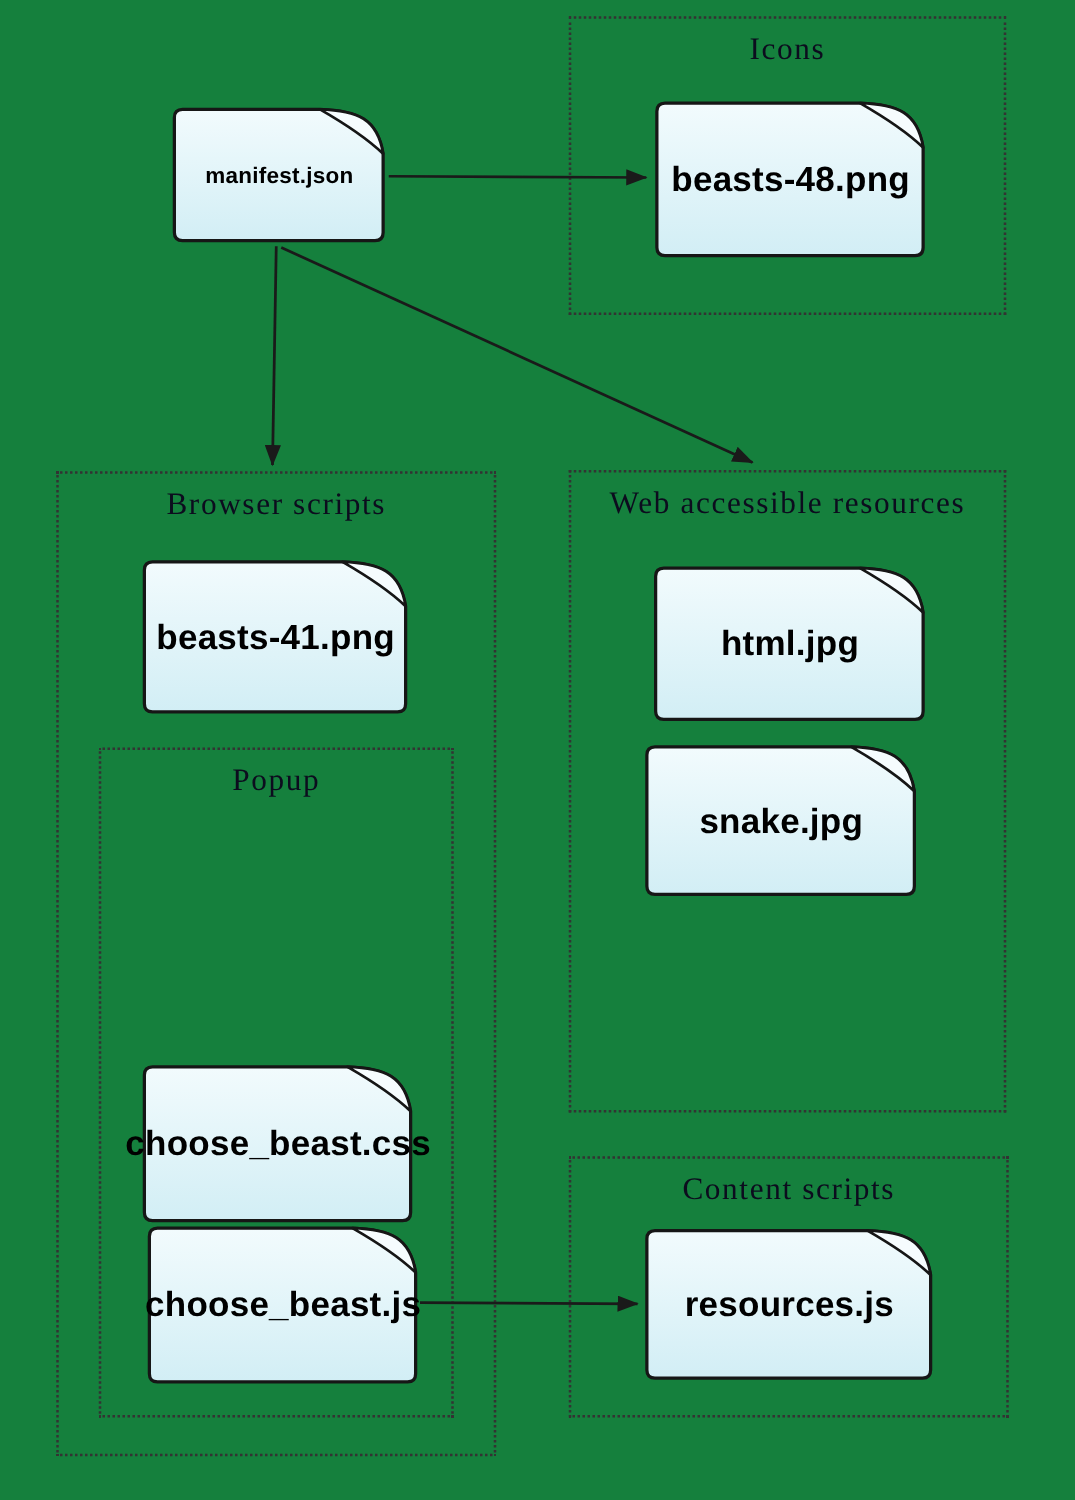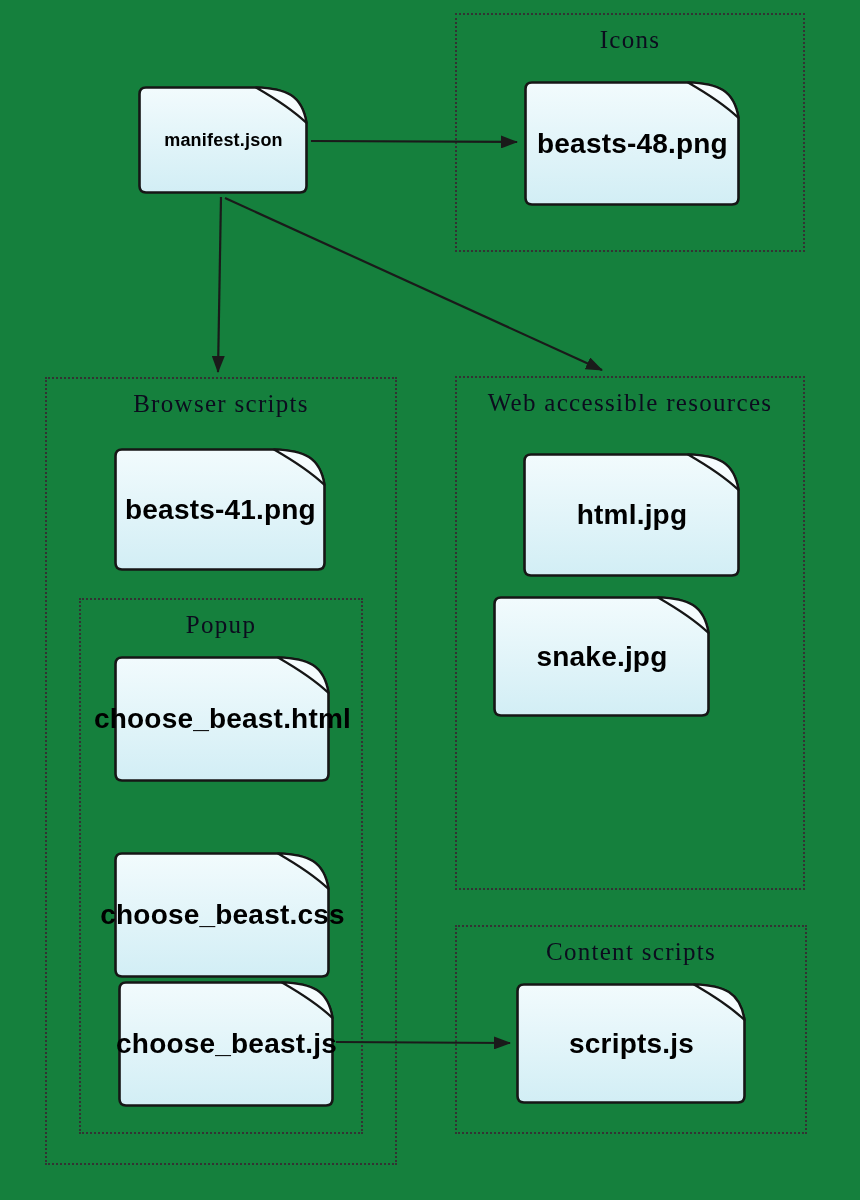--- a/index.html
+++ b/index.html
@@ -111,33 +111,20 @@
             <stop offset="0" stop-color="#f2fbfd"></stop>
             <stop offset="1" stop-color="#d2eef5"></stop>
           </linearGradient>
         </defs>
         <path d="M9,2.5 L161,2.5 C191,3.5 207,10 211.5,38 L211.5,116 Q211.5,122.5 205,122.5 L9,122.5 Q2.5,122.5 2.5,116 L2.5,9 Q2.5,2.5 9,2.5 Z" fill="url(#pg2)" stroke="#161616" stroke-width="2.6" stroke-linejoin="round"></path>
         <path d="M161,2.5 C191,3.5 207,10 211.5,38 C201,28 181,14 161,2.5 Z" fill="#f6fcfe" stroke="#161616" stroke-width="2.2" stroke-linejoin="round"></path>
       </svg>
     <span class="file-label">beasts-41.png</span>
   </div>
 
-  <div class="filenode" style="left:113px;top:655px;width:219px;height:128px">
-      <svg width="219" height="128" class="page-svg">
-        <defs>
-          <linearGradient id="pg3" x1="0" y1="0" x2="0" y2="1">
-            <stop offset="0" stop-color="#f2fbfd"></stop>
-            <stop offset="1" stop-color="#d2eef5"></stop>
-          </linearGradient>
-        </defs>
-        <path d="M9,2.5 L165,2.5 C195,3.5 211,10 215.5,38 L215.5,119 Q215.5,125.5 209,125.5 L9,125.5 Q2.5,125.5 2.5,119 L2.5,9 Q2.5,2.5 9,2.5 Z" fill="url(#pg3)" stroke="#161616" stroke-width="2.6" stroke-linejoin="round"></path>
-        <path d="M165,2.5 C195,3.5 211,10 215.5,38 C205,28 185,14 165,2.5 Z" fill="#f6fcfe" stroke="#161616" stroke-width="2.2" stroke-linejoin="round"></path>
-      </svg>
-    <span class="file-label">choose_beast.html</span>
-  </div>
 
   <div class="filenode" style="left:113px;top:851px;width:219px;height:128px">
       <svg width="219" height="128" class="page-svg">
         <defs>
           <linearGradient id="pg4" x1="0" y1="0" x2="0" y2="1">
             <stop offset="0" stop-color="#f2fbfd"></stop>
             <stop offset="1" stop-color="#d2eef5"></stop>
           </linearGradient>
         </defs>
         <path d="M9,2.5 L165,2.5 C195,3.5 211,10 215.5,38 L215.5,119 Q215.5,125.5 209,125.5 L9,125.5 Q2.5,125.5 2.5,119 L2.5,9 Q2.5,2.5 9,2.5 Z" fill="url(#pg4)" stroke="#161616" stroke-width="2.6" stroke-linejoin="round"></path>
@@ -167,21 +154,21 @@
             <stop offset="0" stop-color="#f2fbfd"></stop>
             <stop offset="1" stop-color="#d2eef5"></stop>
           </linearGradient>
         </defs>
         <path d="M9,2.5 L166,2.5 C196,3.5 212,10 216.5,38 L216.5,117 Q216.5,123.5 210,123.5 L9,123.5 Q2.5,123.5 2.5,117 L2.5,9 Q2.5,2.5 9,2.5 Z" fill="url(#pg6)" stroke="#161616" stroke-width="2.6" stroke-linejoin="round"></path>
         <path d="M166,2.5 C196,3.5 212,10 216.5,38 C206,28 186,14 166,2.5 Z" fill="#f6fcfe" stroke="#161616" stroke-width="2.2" stroke-linejoin="round"></path>
       </svg>
     <span class="file-label">html.jpg</span>
   </div>
 
-  <div class="filenode" style="left:492px;top:595px;width:220px;height:123px">
+  <div class="filenode" style="left:515px;top:595px;width:220px;height:123px">
       <svg width="220" height="123" class="page-svg">
         <defs>
           <linearGradient id="pg7" x1="0" y1="0" x2="0" y2="1">
             <stop offset="0" stop-color="#f2fbfd"></stop>
             <stop offset="1" stop-color="#d2eef5"></stop>
           </linearGradient>
         </defs>
         <path d="M9,2.5 L166,2.5 C196,3.5 212,10 216.5,38 L216.5,114 Q216.5,120.5 210,120.5 L9,120.5 Q2.5,120.5 2.5,114 L2.5,9 Q2.5,2.5 9,2.5 Z" fill="url(#pg7)" stroke="#161616" stroke-width="2.6" stroke-linejoin="round"></path>
         <path d="M166,2.5 C196,3.5 212,10 216.5,38 C206,28 186,14 166,2.5 Z" fill="#f6fcfe" stroke="#161616" stroke-width="2.2" stroke-linejoin="round"></path>
       </svg>
@@ -193,16 +180,16 @@
       <svg width="233" height="123" class="page-svg">
         <defs>
           <linearGradient id="pg9" x1="0" y1="0" x2="0" y2="1">
             <stop offset="0" stop-color="#f2fbfd"></stop>
             <stop offset="1" stop-color="#d2eef5"></stop>
           </linearGradient>
         </defs>
         <path d="M9,2.5 L179,2.5 C209,3.5 225,10 229.5,38 L229.5,114 Q229.5,120.5 223,120.5 L9,120.5 Q2.5,120.5 2.5,114 L2.5,9 Q2.5,2.5 9,2.5 Z" fill="url(#pg9)" stroke="#161616" stroke-width="2.6" stroke-linejoin="round"></path>
         <path d="M179,2.5 C209,3.5 225,10 229.5,38 C219,28 199,14 179,2.5 Z" fill="#f6fcfe" stroke="#161616" stroke-width="2.2" stroke-linejoin="round"></path>
       </svg>
-    <span class="file-label">scripts.js</span>
+    <span class="file-label">resources.js</span>
   </div>
 
 </div>
 
 </body></html>

